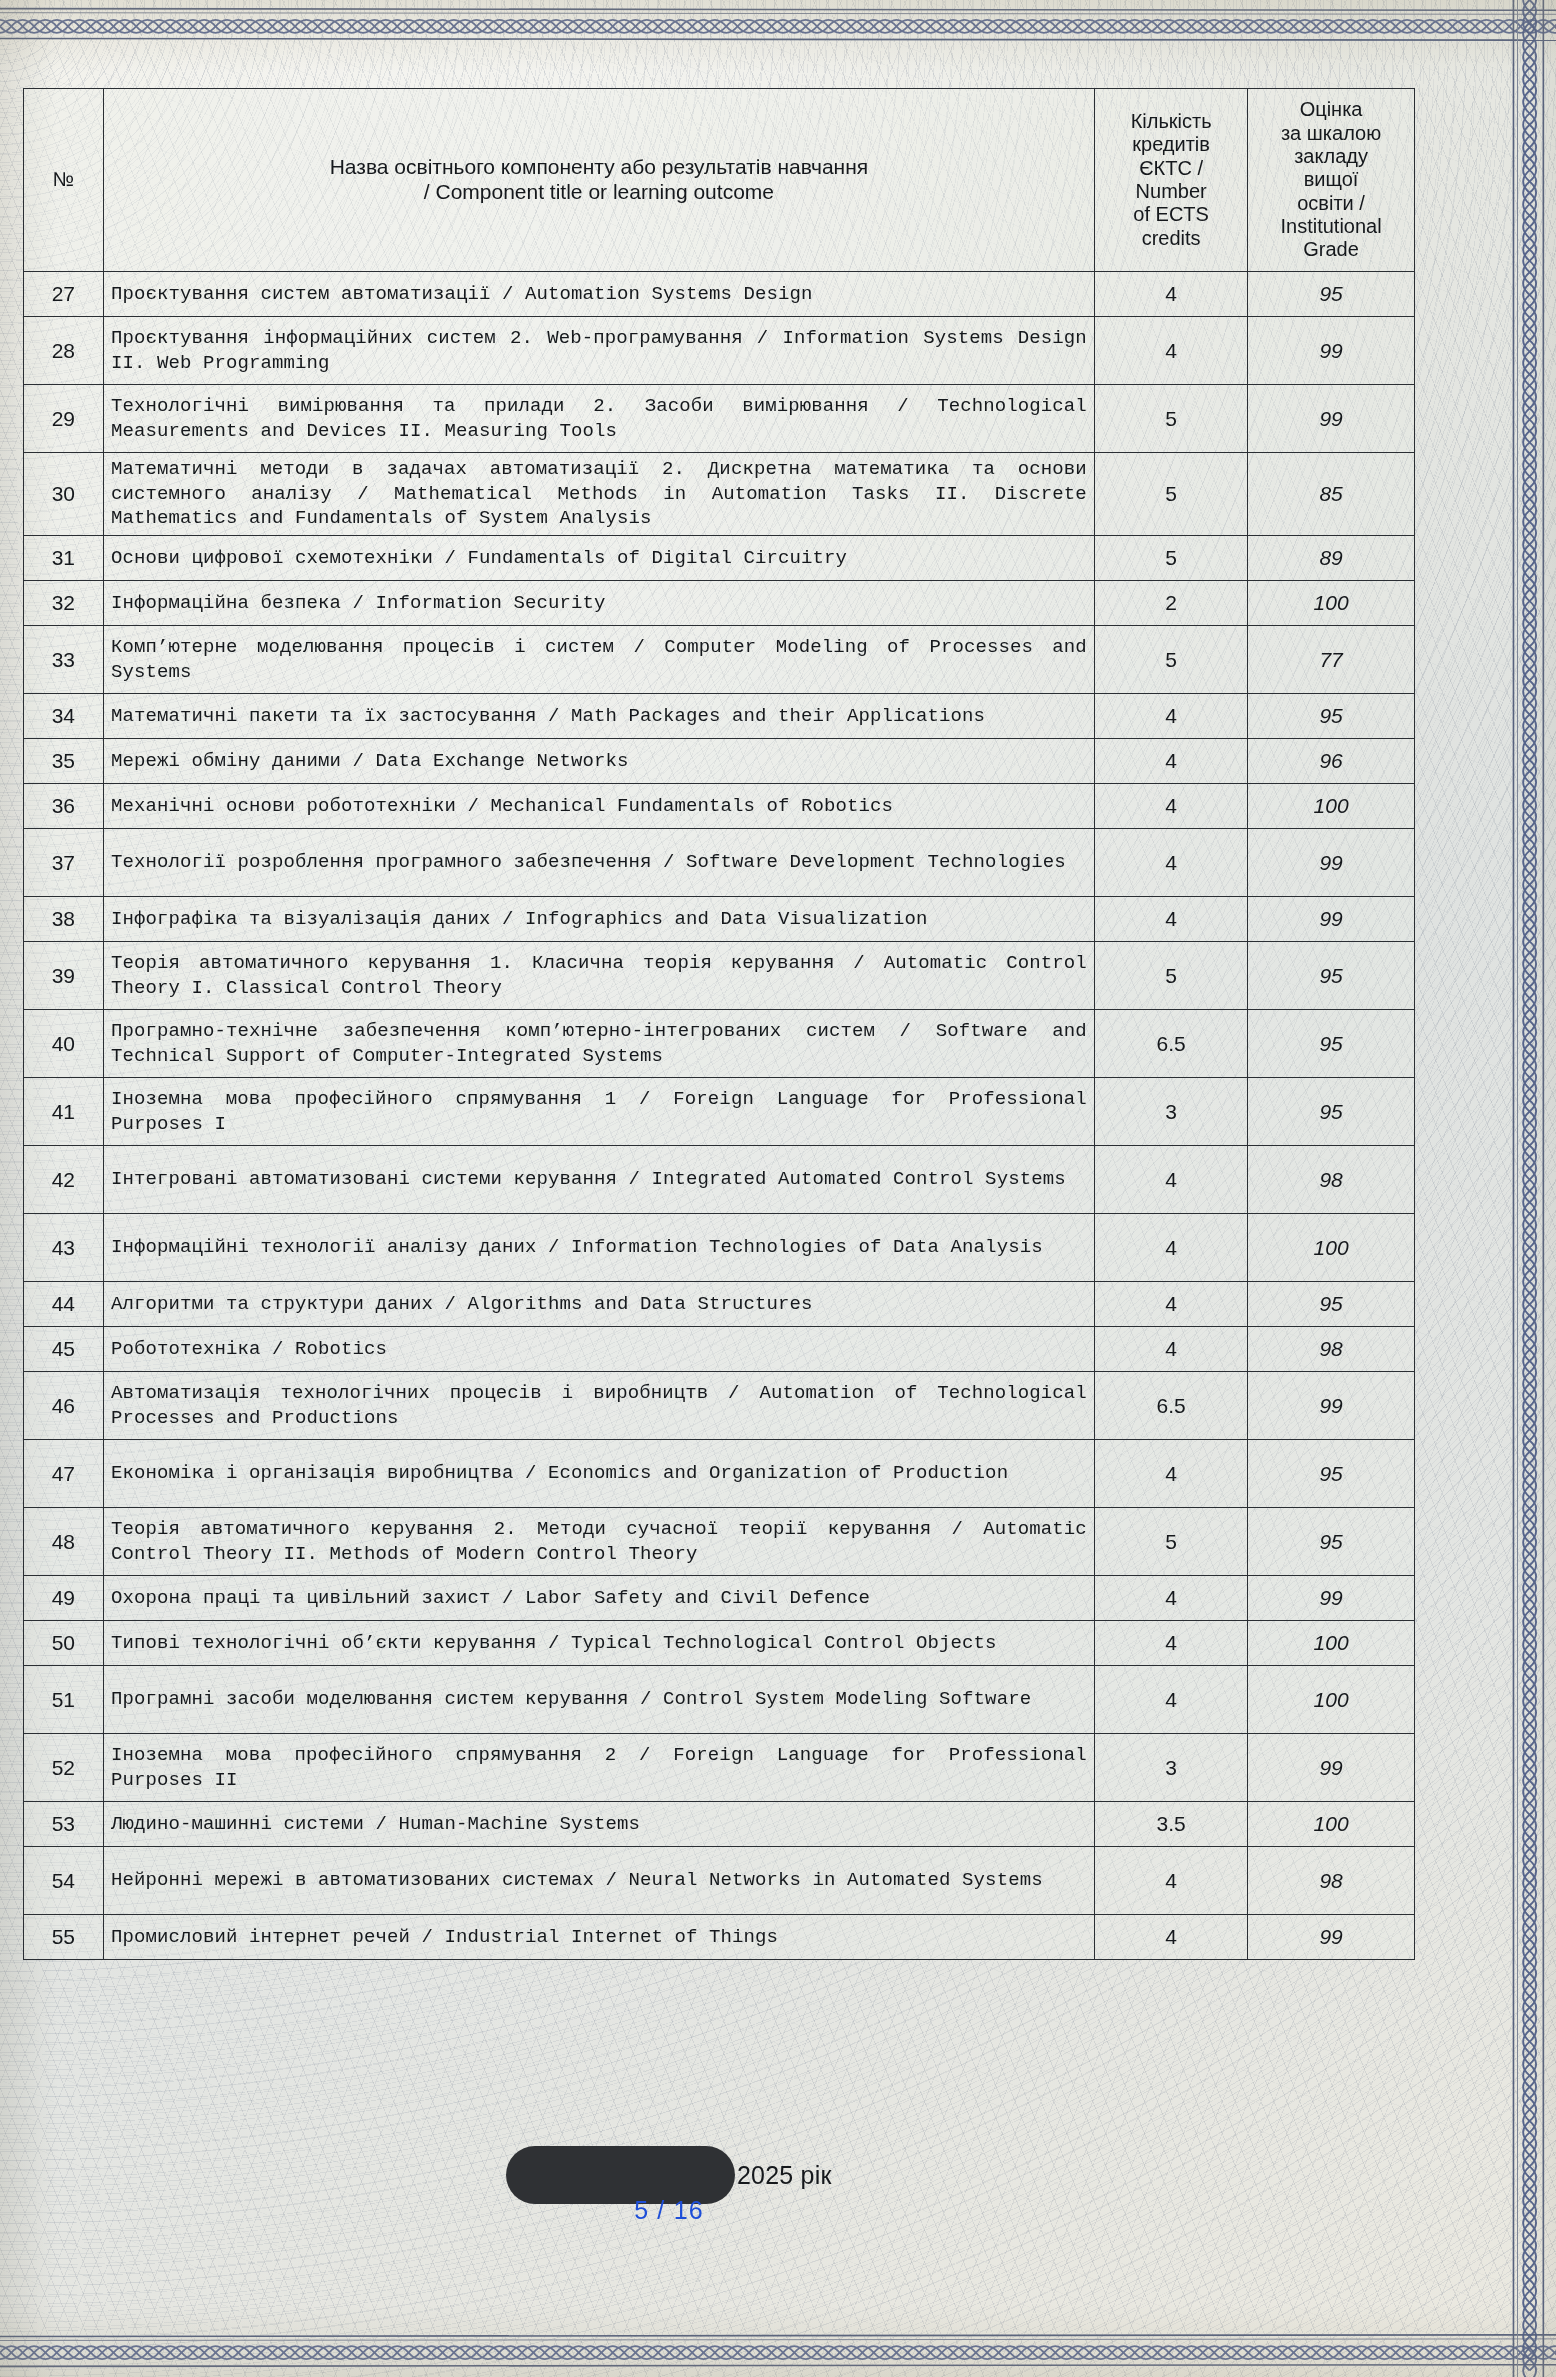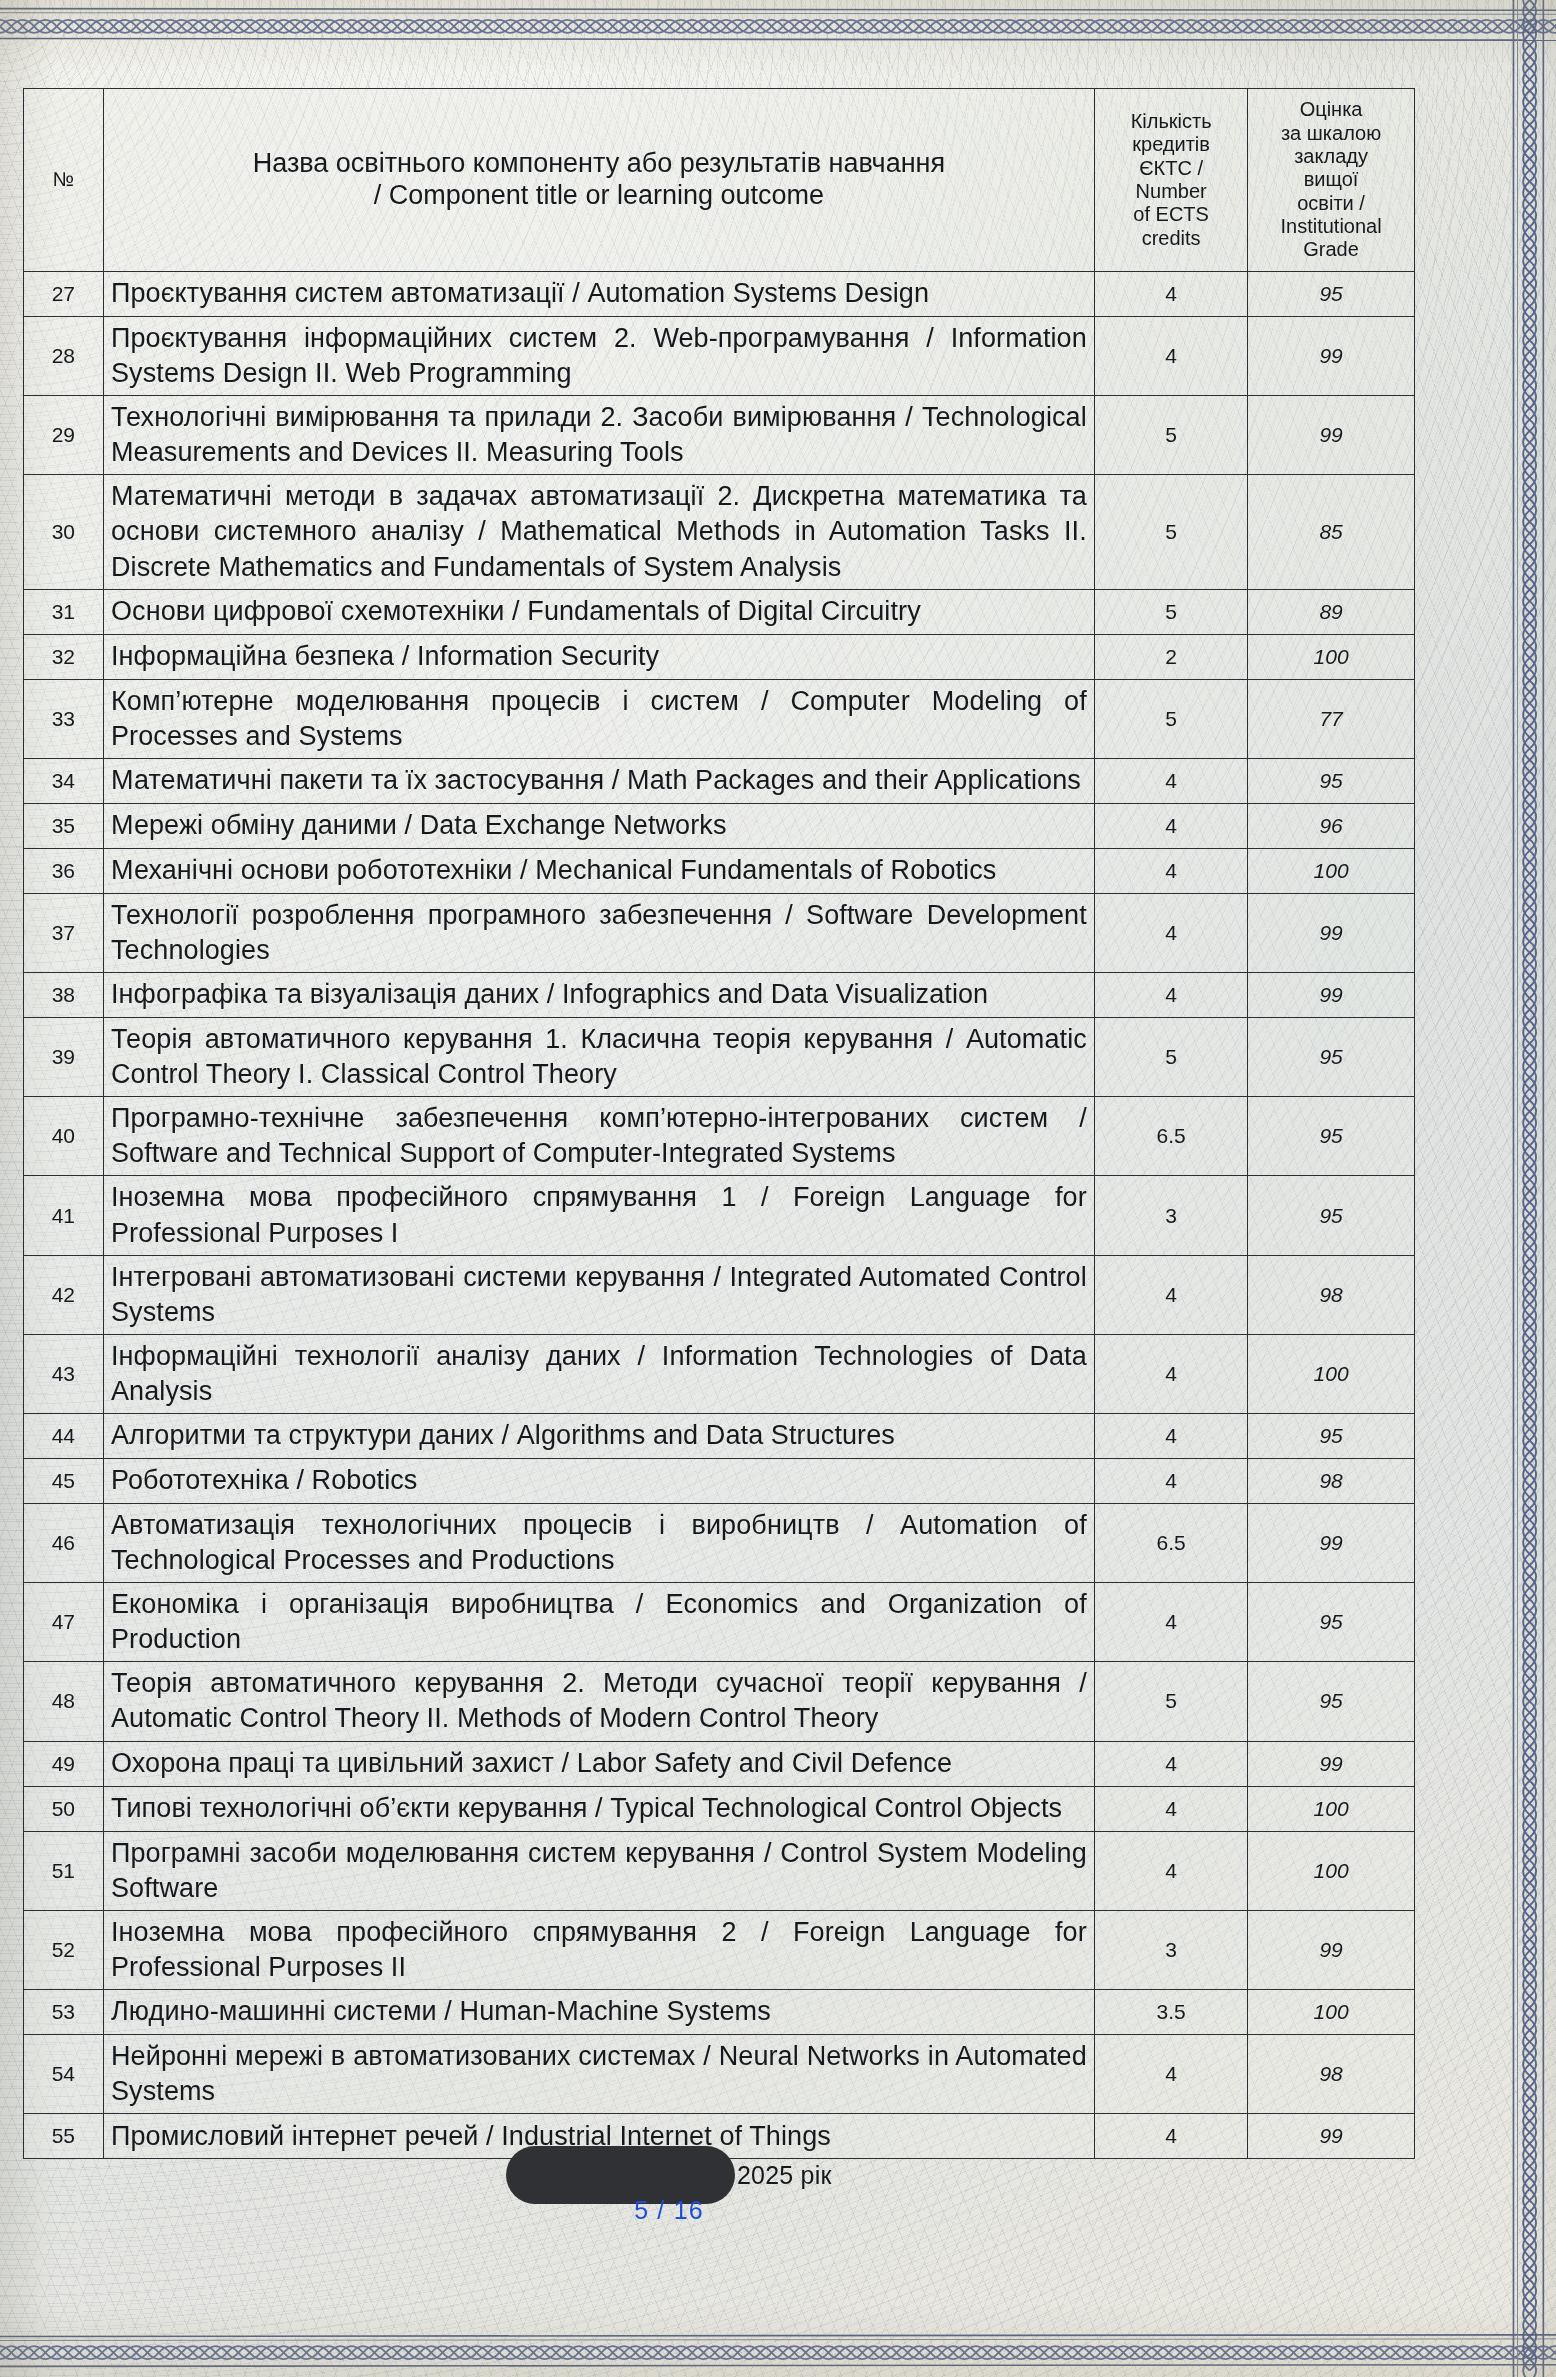--- a/index.html
+++ b/index.html
@@ -75,33 +75,34 @@
   col.c-cred  { width:144px; }
   col.c-grade { width:157px; }
 
   thead th {
     font-size:20px;
     line-height:1.17;
     font-weight:400;
     text-align:center;
     height:183px;
   }
-  thead th.h-title { font-size:27px; padding:0 40px; }
+  thead th.h-title { font-size:21px; padding:0 40px; }
 
   tbody td { height:45px; }
   td.num   { text-align:center; font-size:21px; }
   td.cred  { text-align:center; font-size:21px; }
   td.grade { text-align:center; font-size:21px;font-style:italic; }
   td.title {
-    font-size:27px;
+    font-size:19px;
     line-height:1.30;
     text-align:justify;
     text-align-last:left;
     padding-left:9.7px; padding-right:11.3px;
     letter-spacing:0.1px;
+    font-family:Liberation Mono, monospace;
   }
   tr.multiline td { height:68px; }
   tr.triline  td { height:77px; }
 
   
   .footer {
     position:absolute;
     left:0; top:2146px;
     width:1338px;
     text-align:center;

